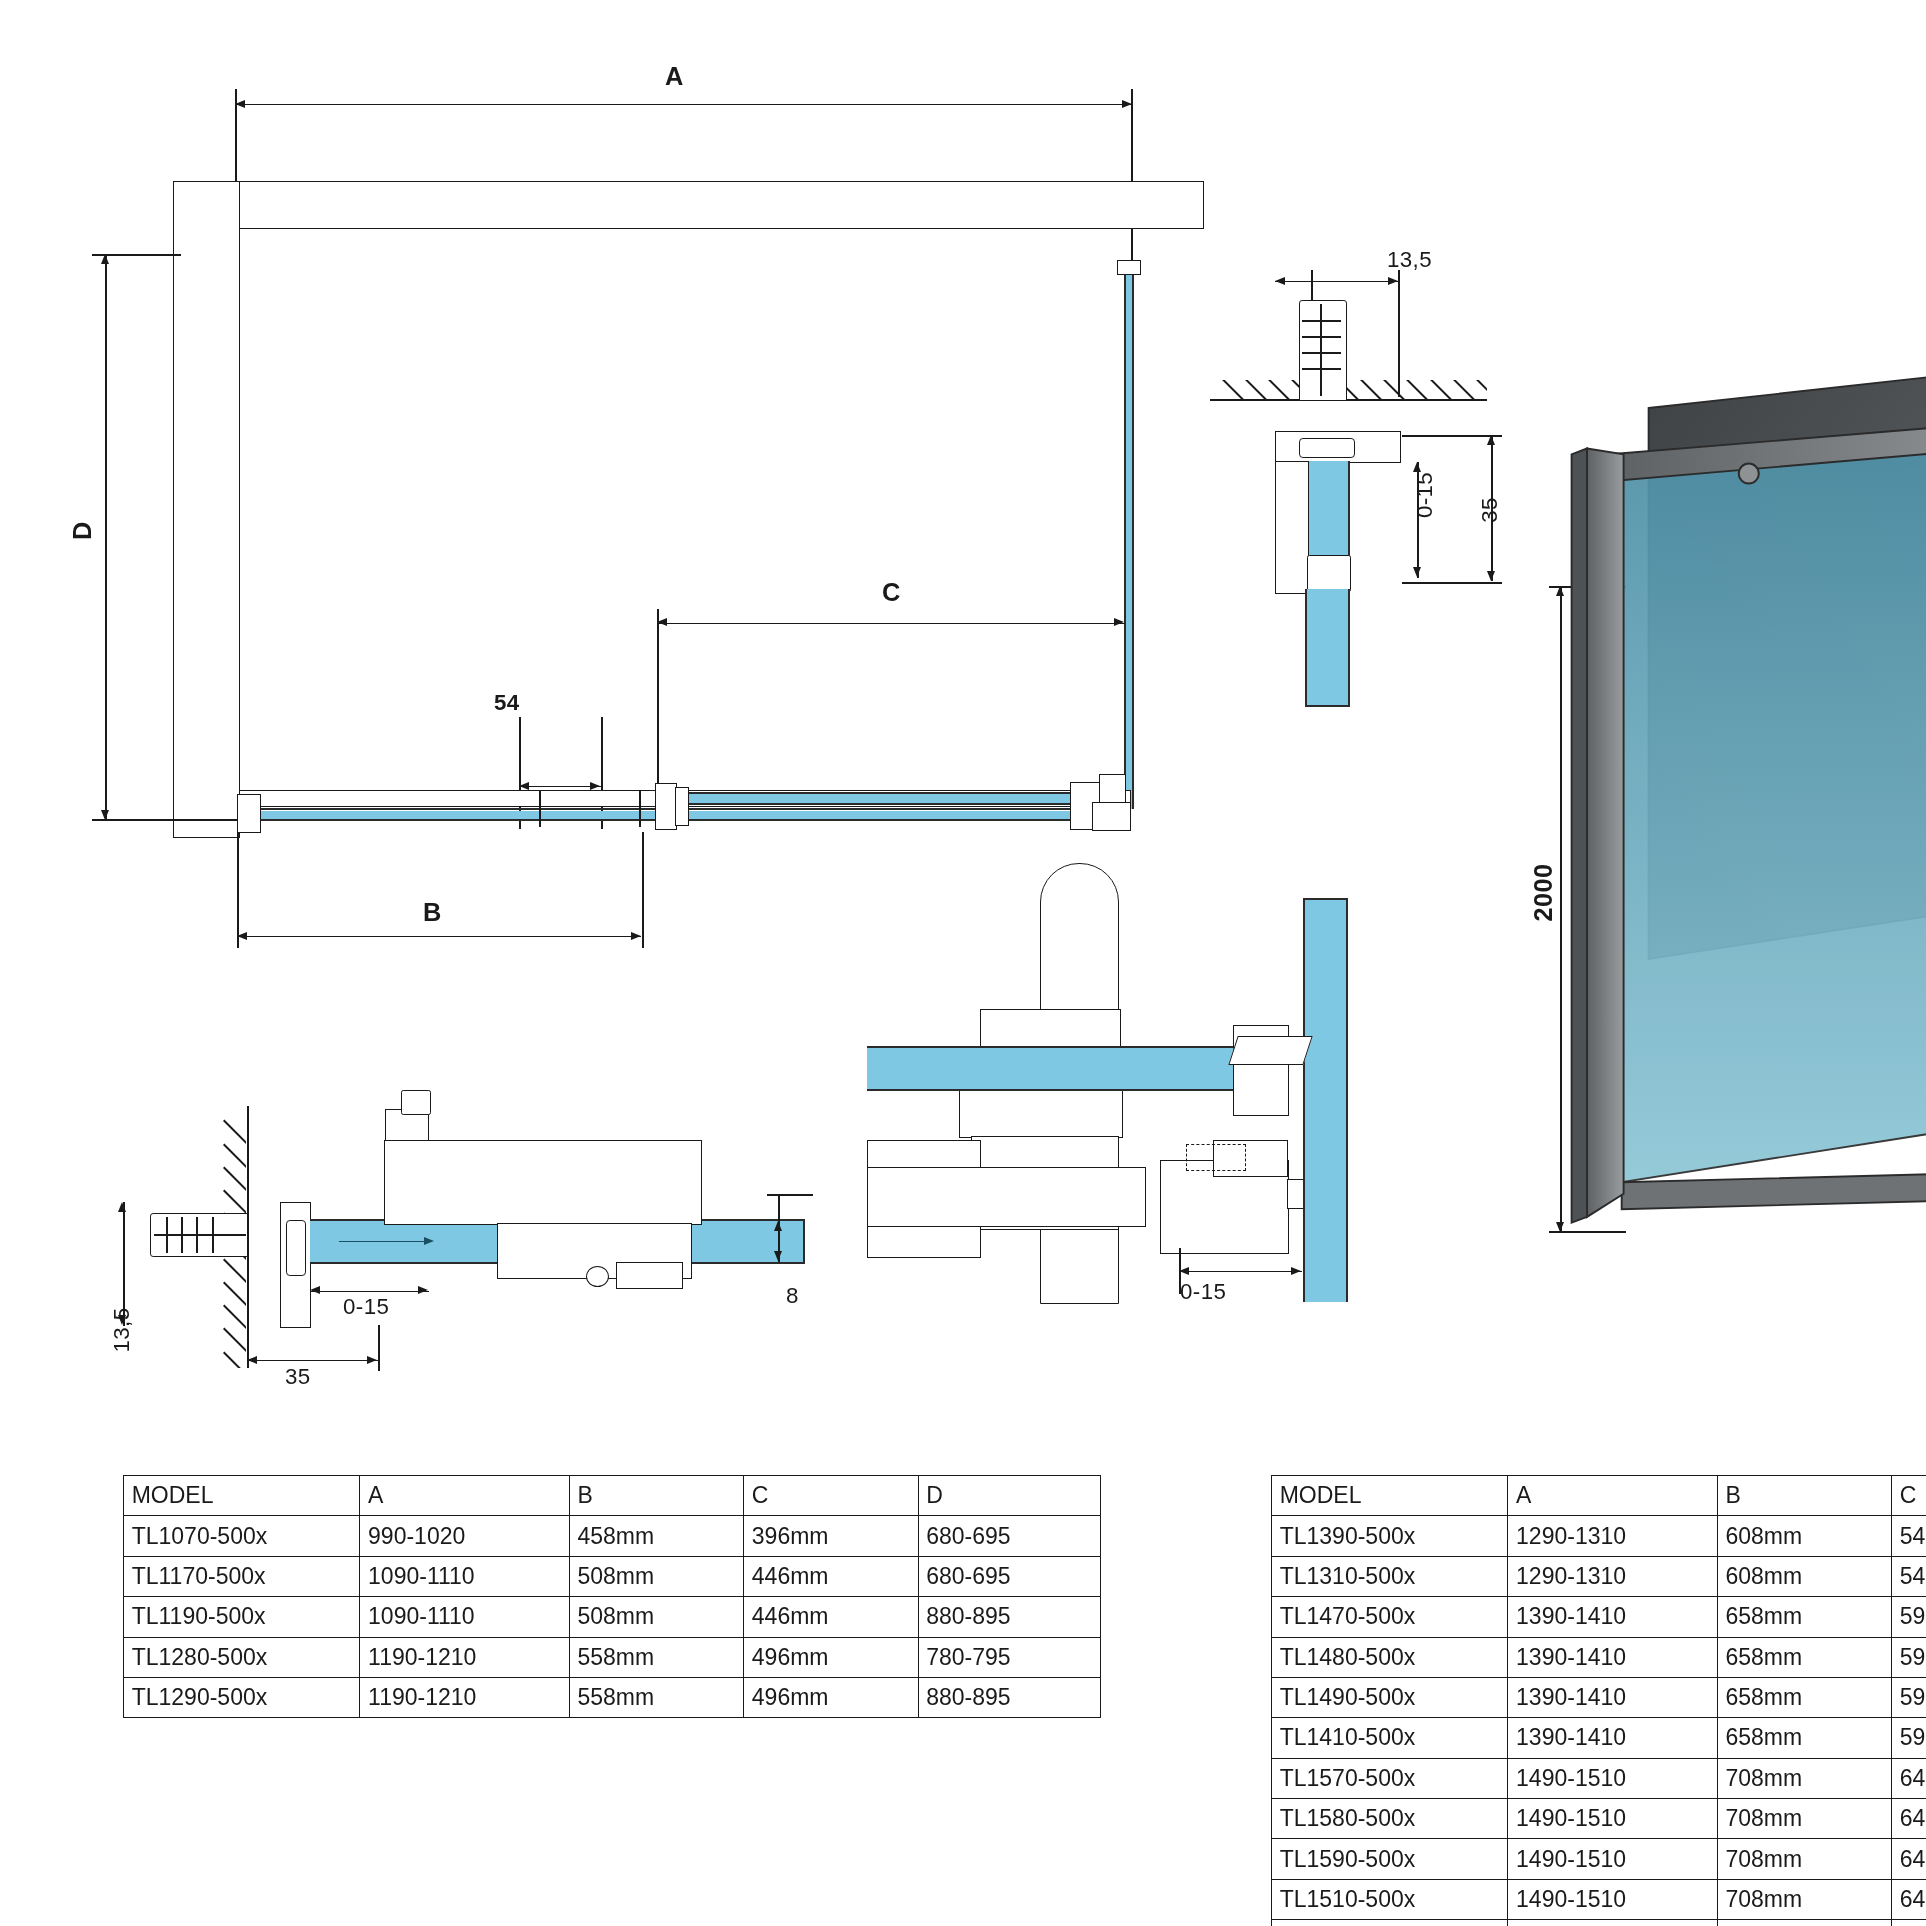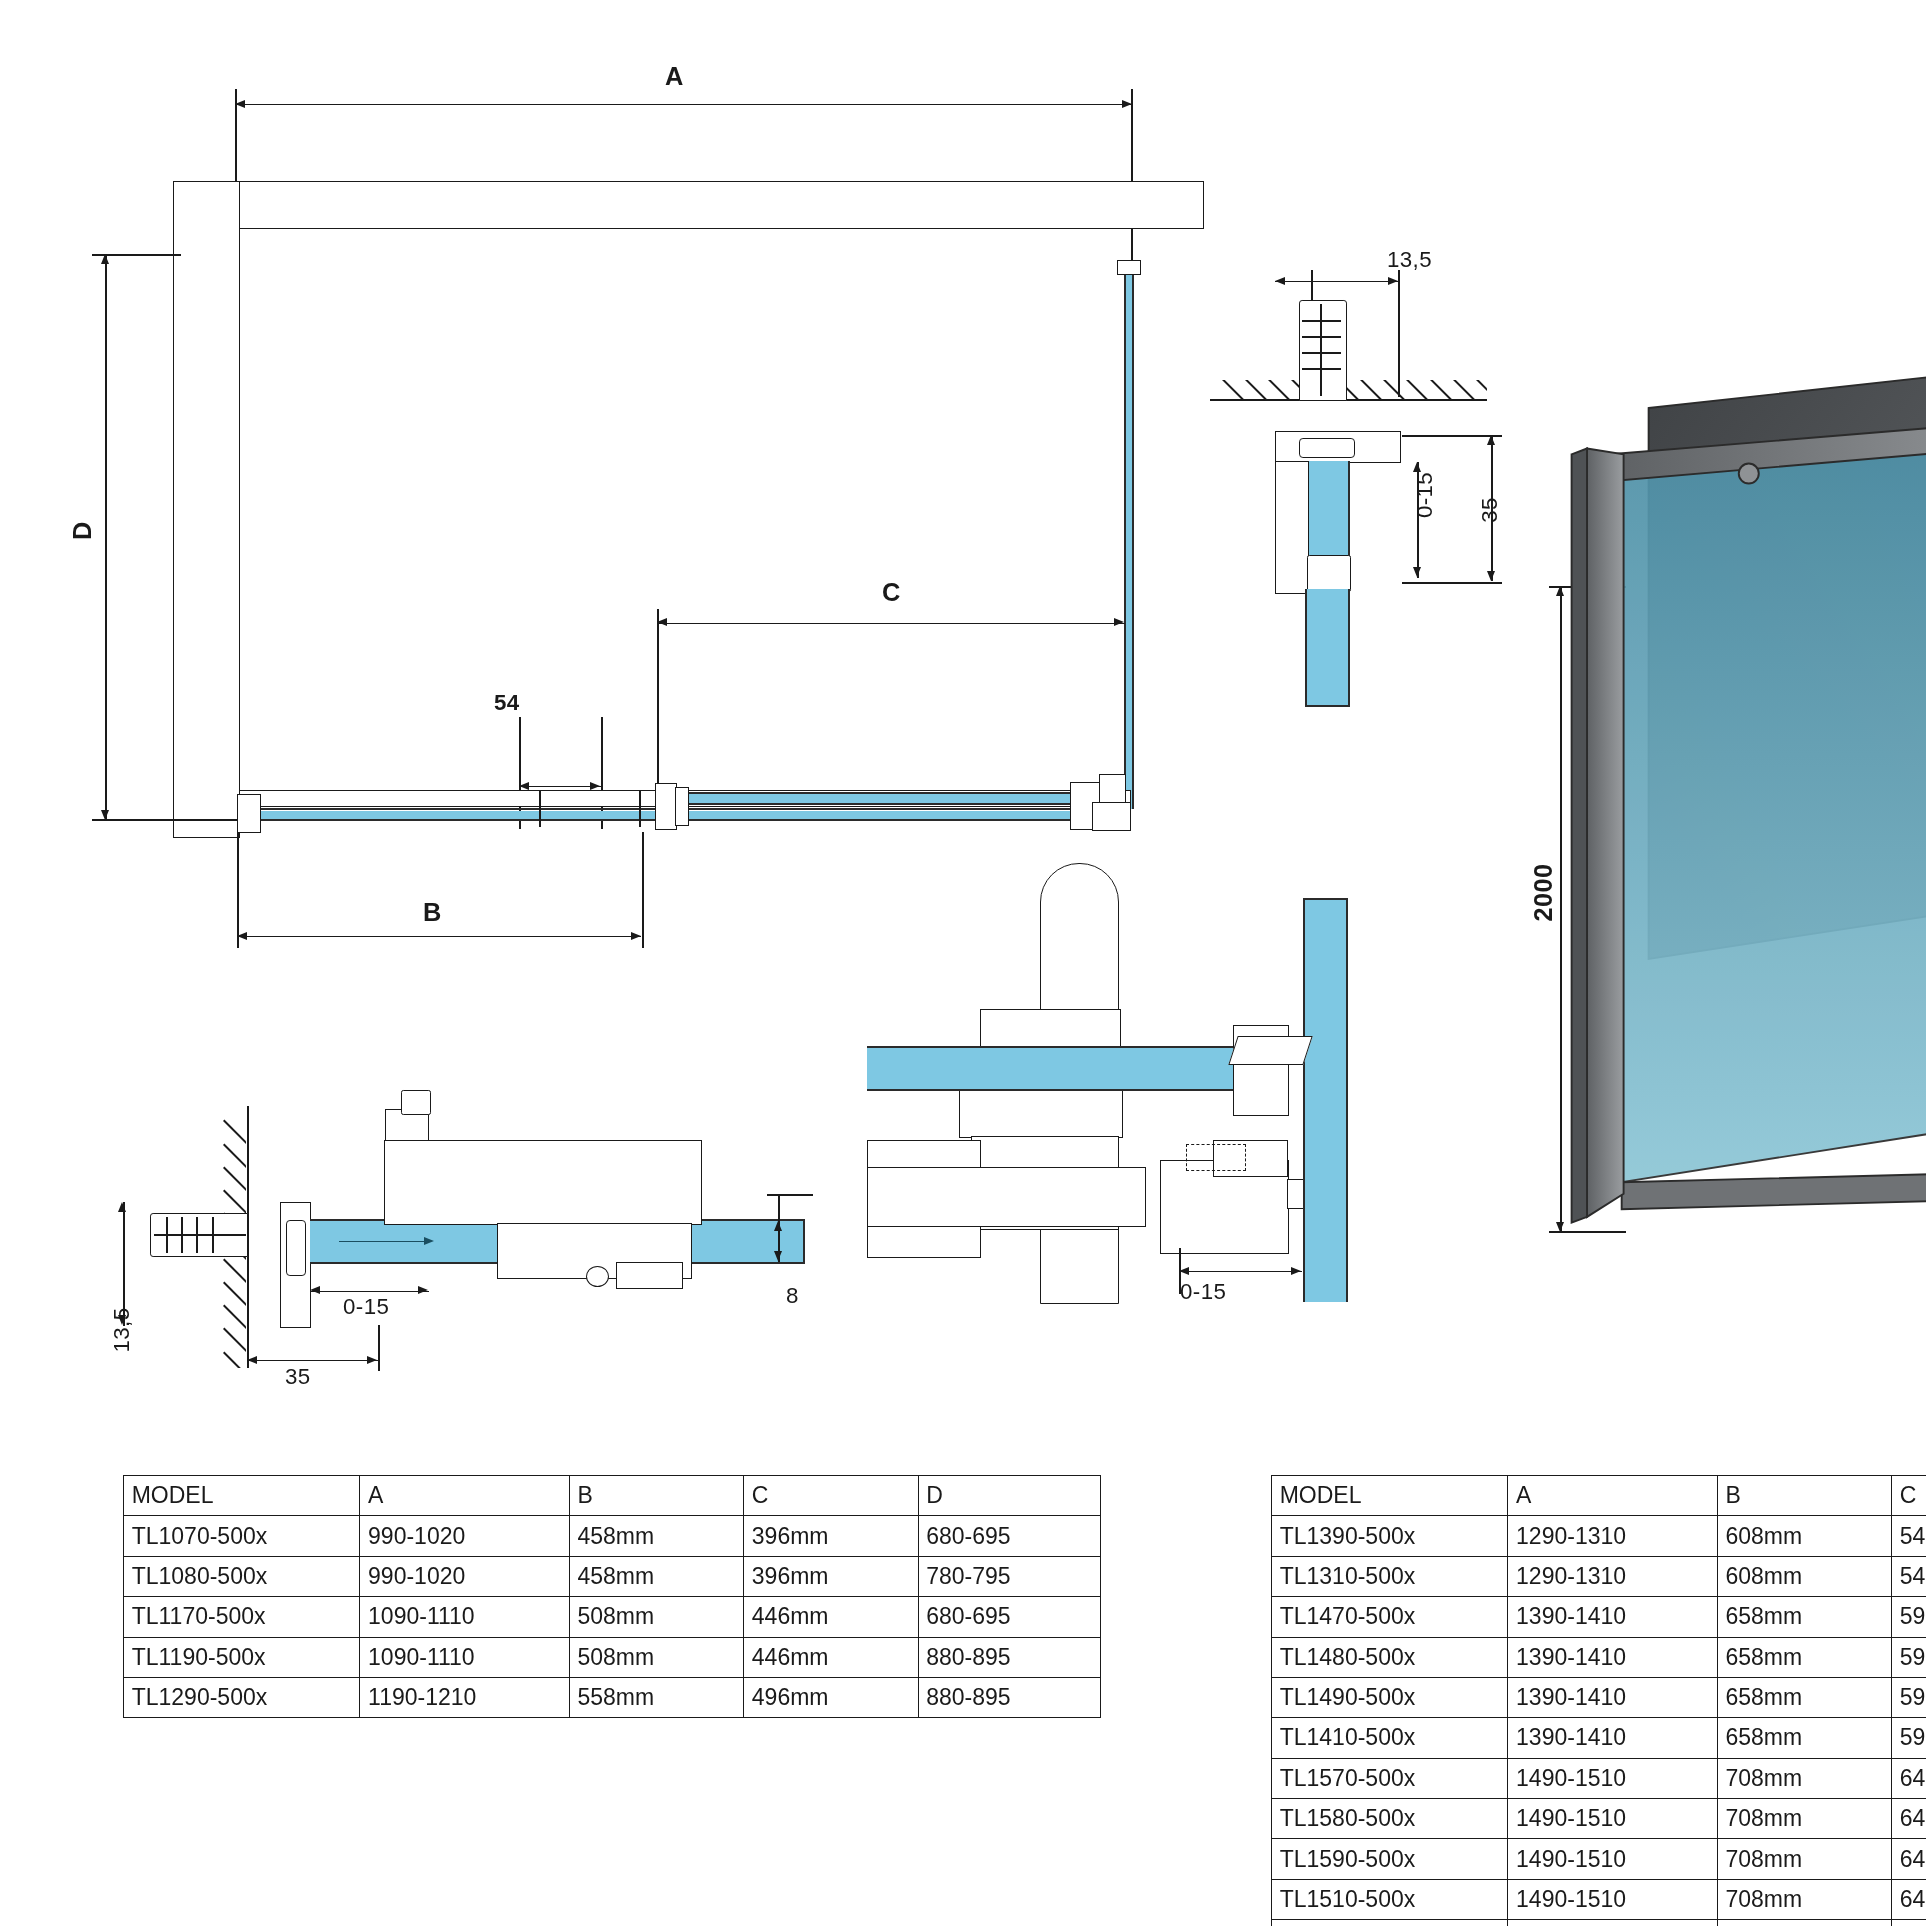--- a/index.html
+++ b/index.html
@@ -344,41 +344,41 @@
     </thead>
     <tbody>
       <tr>
           <td class="model">TL1070-500x</td>
           <td class="ca">990-1020</td>
           <td class="cb">458mm</td>
           <td class="cc">396mm</td>
           <td class="cd">680-695</td>
         </tr>
       <tr>
-          <td class="model">TL1080-500x</td>
-          <td class="ca">990-1020</td>
-          <td class="cb">458mm</td>
-          <td class="cc">396mm</td>
-          <td class="cd">780-795</td>
-        </tr>
-      <tr>
           <td class="model">TL1170-500x</td>
           <td class="ca">1090-1110</td>
           <td class="cb">508mm</td>
           <td class="cc">446mm</td>
           <td class="cd">680-695</td>
         </tr>
       <tr>
           <td class="model">TL1190-500x</td>
           <td class="ca">1090-1110</td>
           <td class="cb">508mm</td>
           <td class="cc">446mm</td>
           <td class="cd">880-895</td>
         </tr>
       <tr>
+          <td class="model">TL1280-500x</td>
+          <td class="ca">1190-1210</td>
+          <td class="cb">558mm</td>
+          <td class="cc">496mm</td>
+          <td class="cd">780-795</td>
+        </tr>
+      <tr>
           <td class="model">TL1290-500x</td>
           <td class="ca">1190-1210</td>
           <td class="cb">558mm</td>
           <td class="cc">496mm</td>
           <td class="cd">880-895</td>
         </tr>
 
     </tbody>
   </table>
 

